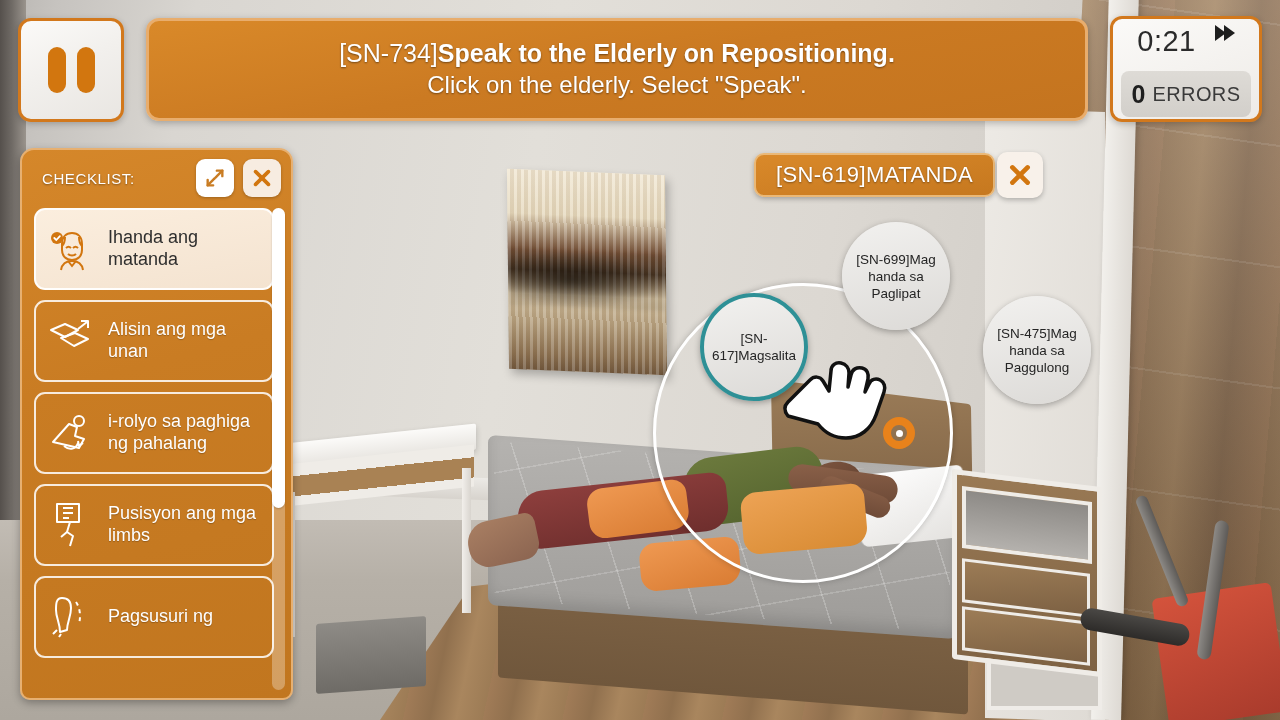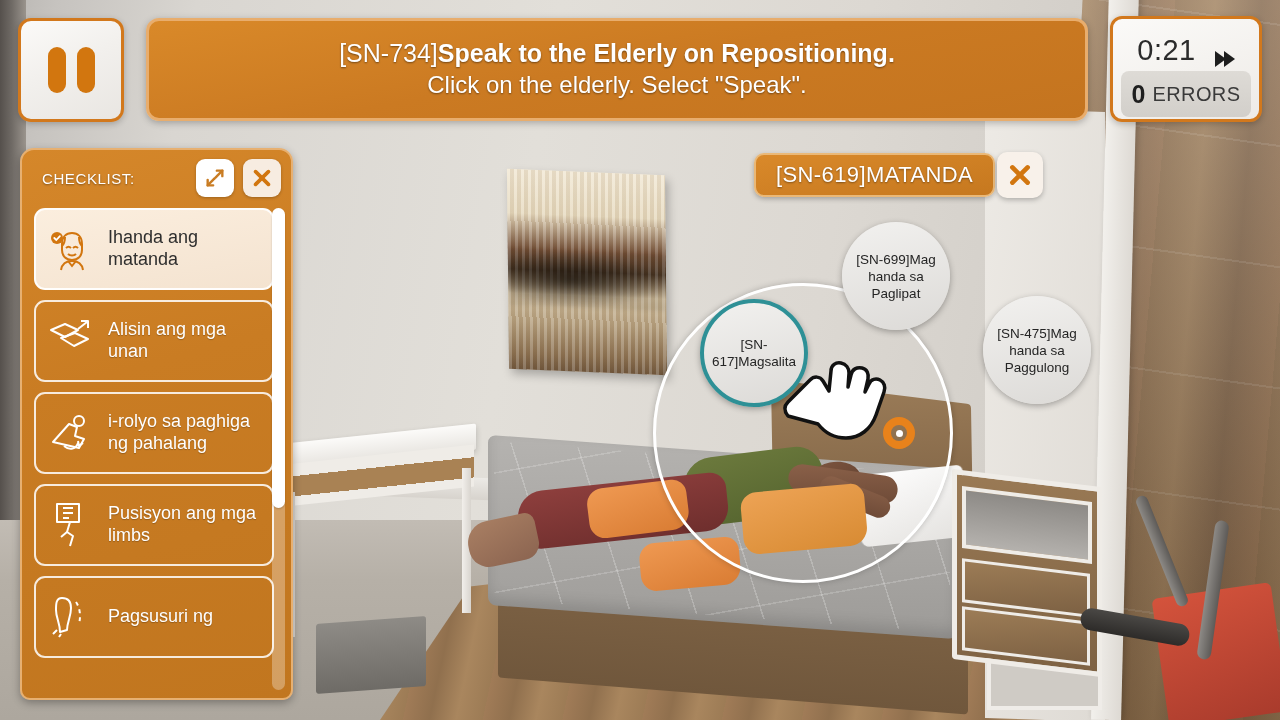--- a/index.html
+++ b/index.html
@@ -280,21 +280,21 @@
   .obj-line2{ font-size:24px; line-height:1.2; margin-top:4px; white-space:nowrap; }
 
   .hud{
     position:absolute; left:1110px; top:16px; width:152px; height:106px;
     background:linear-gradient(160deg,#fbfaf8,#eeebe7);
     border:3px solid #d2781c;
     border-radius:12px;
     padding:6px 8px 8px;
     box-shadow:0 2px 6px rgba(0,0,0,.22);
   }
-  .hud-top{ display:flex; align-items:flex-end; justify-content:center; gap:19px; height:42px; }
+  .hud-top{ display:flex; align-items:flex-start; justify-content:center; gap:19px; height:42px; }
   .hud-time{ font-size:29px; color:#2b2b2b; letter-spacing:.5px; }
   .ff-icon{ display:flex; }
   .ff-tri{
     width:0;height:0;border-left:11px solid #1e1e1e;
     border-top:8px solid transparent;border-bottom:8px solid transparent;
   }
   .ff-tri + .ff-tri{ margin-left:-2px; }
   .hud-errors{
     margin-top:4px; height:46px; border-radius:8px;
     background:linear-gradient(180deg,#dedbd6,#d2cfca);
@@ -402,21 +402,21 @@
   .rad-node{
     position:absolute; width:108px; height:108px; border-radius:50%;
     background:linear-gradient(165deg,#f2f1ef,#dcdad7);
     box-shadow:0 2px 6px rgba(0,0,0,.3);
     display:flex; align-items:center; justify-content:center;
     text-align:center; cursor:pointer;
     font-size:13.5px; color:#252525; line-height:1.26;
     padding:6px;
   }
   .rad-node.sel{ border:4px solid #2e9096; }
-  .node-a{ left:700px; top:299px; }
+  .node-a{ left:700px; top:293px; }
   .node-b{ left:842px; top:222px; }
   .node-c{ left:983px; top:296px; }
 
   
   .hand{ position:absolute; left:772px; top:340px; width:126px; height:126px; }
 </style>
 </head>
 <body>
 
 <div id="stage">

